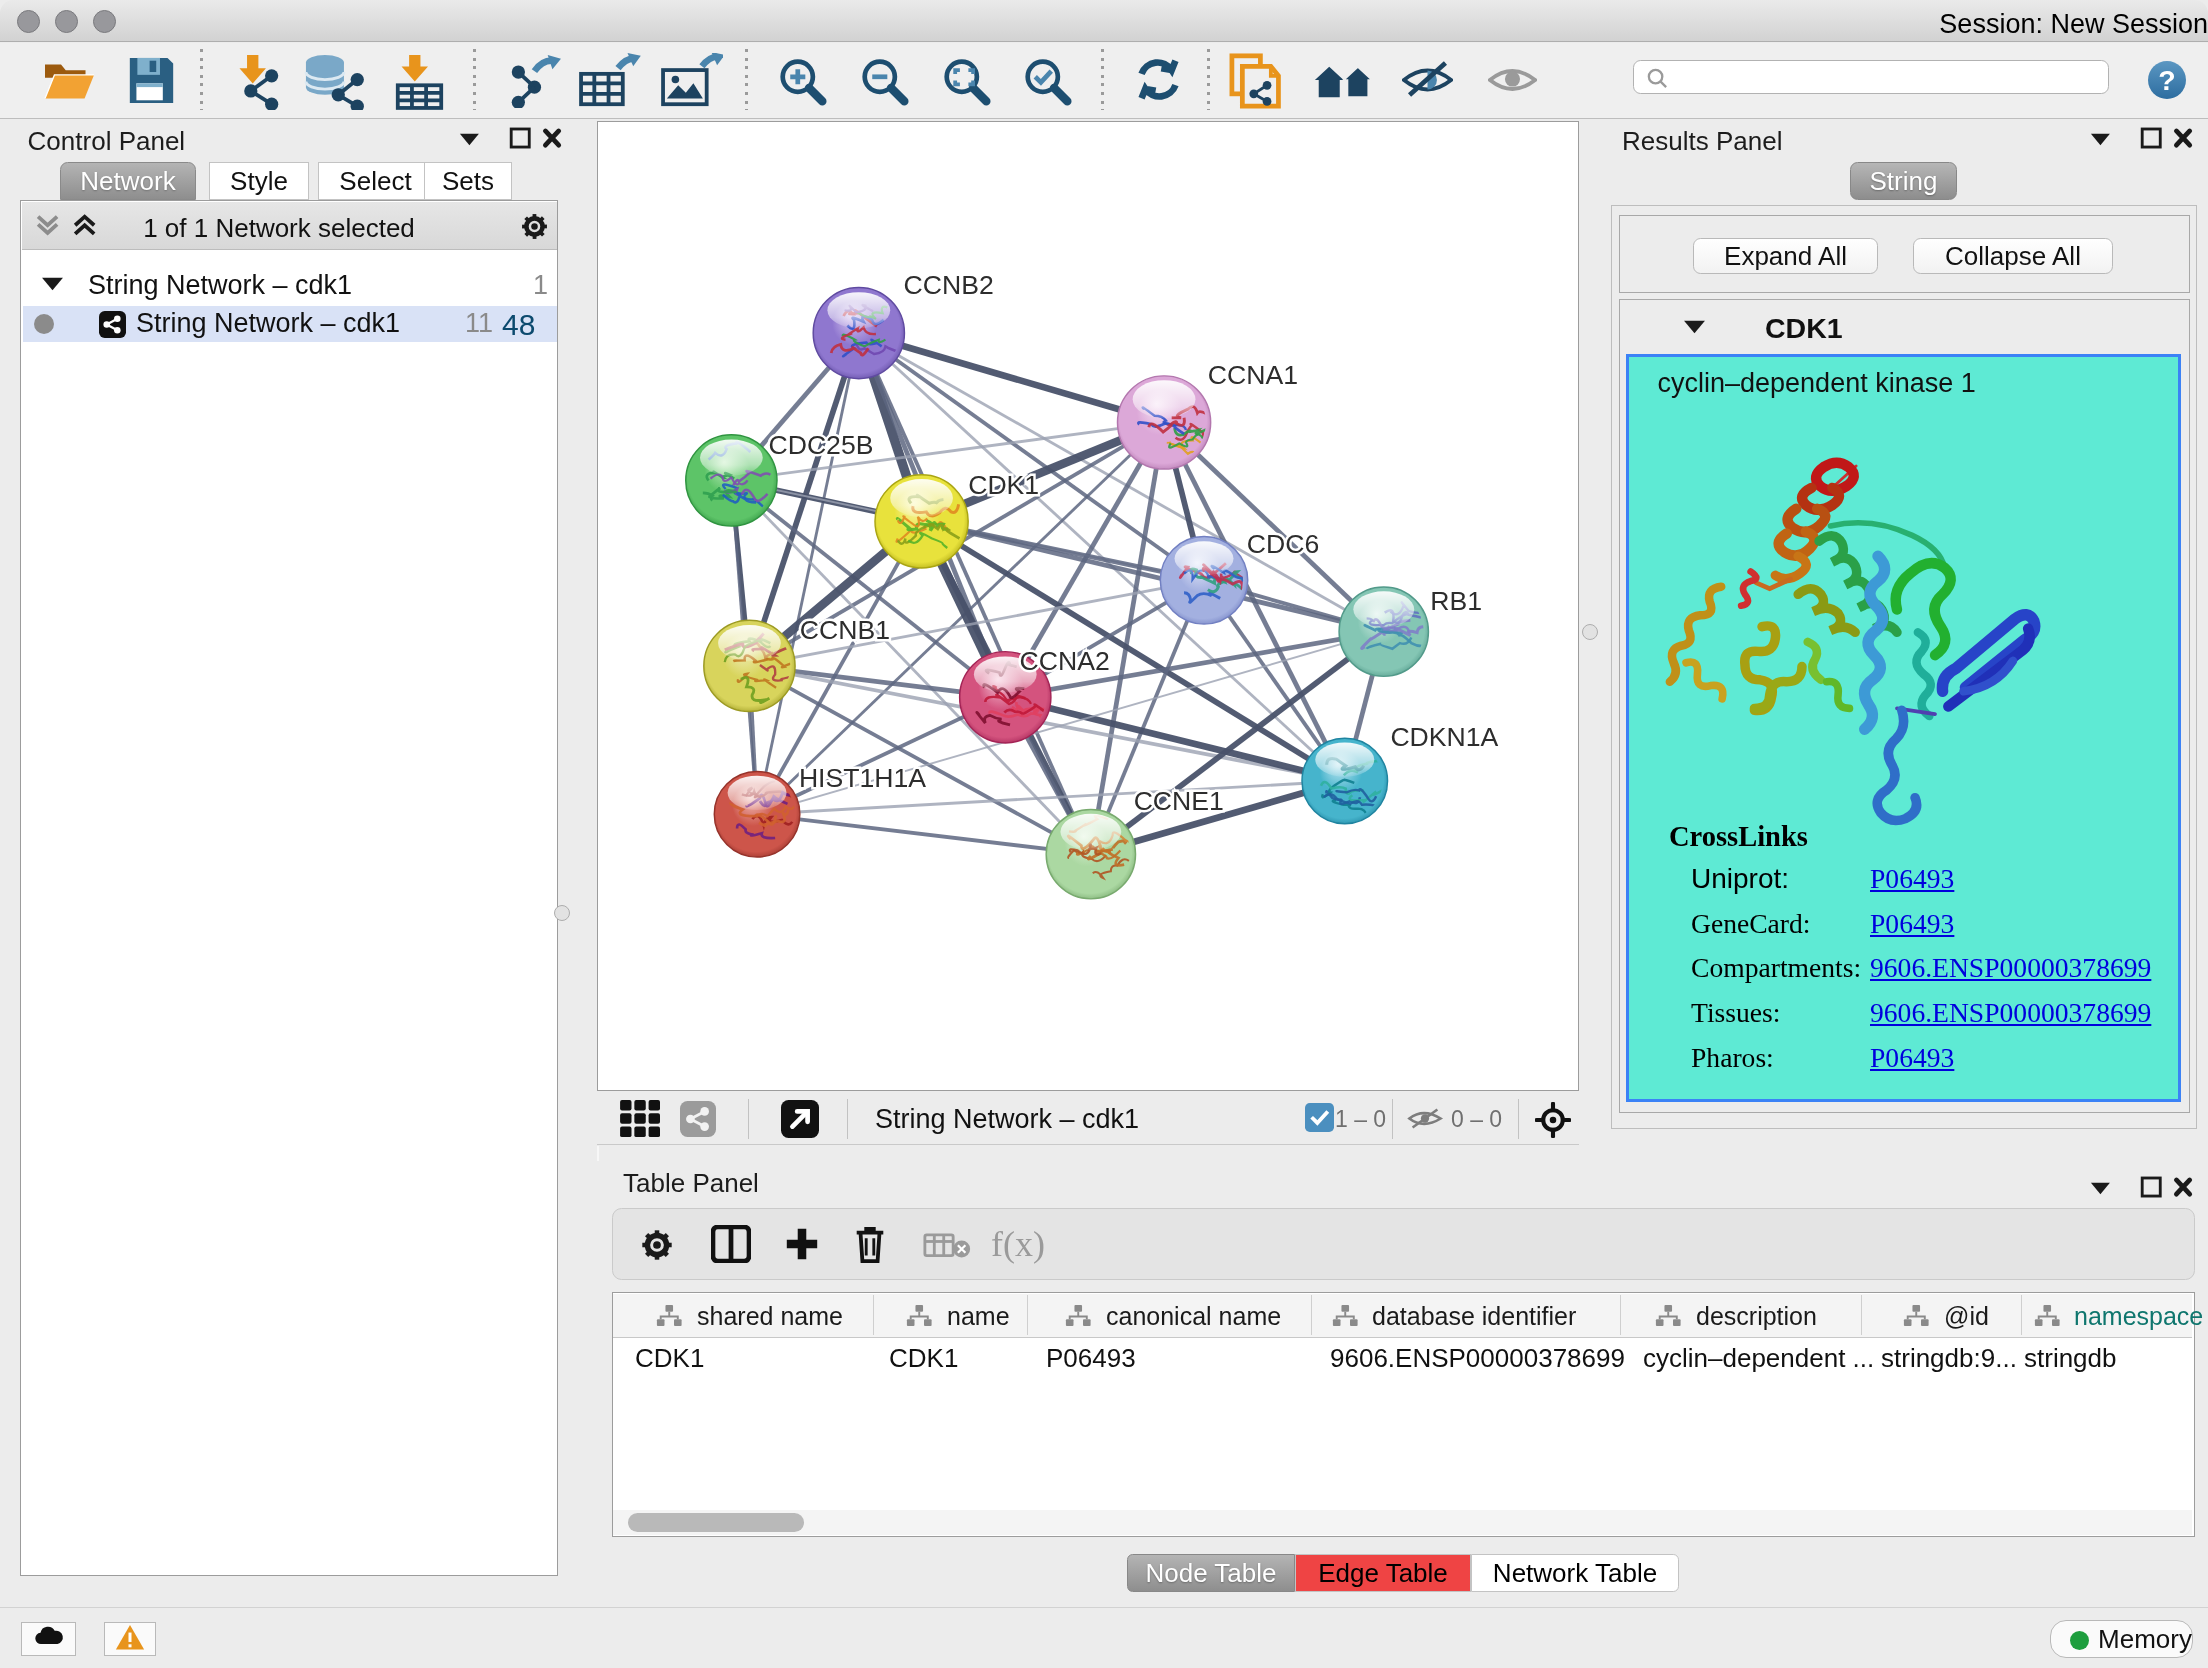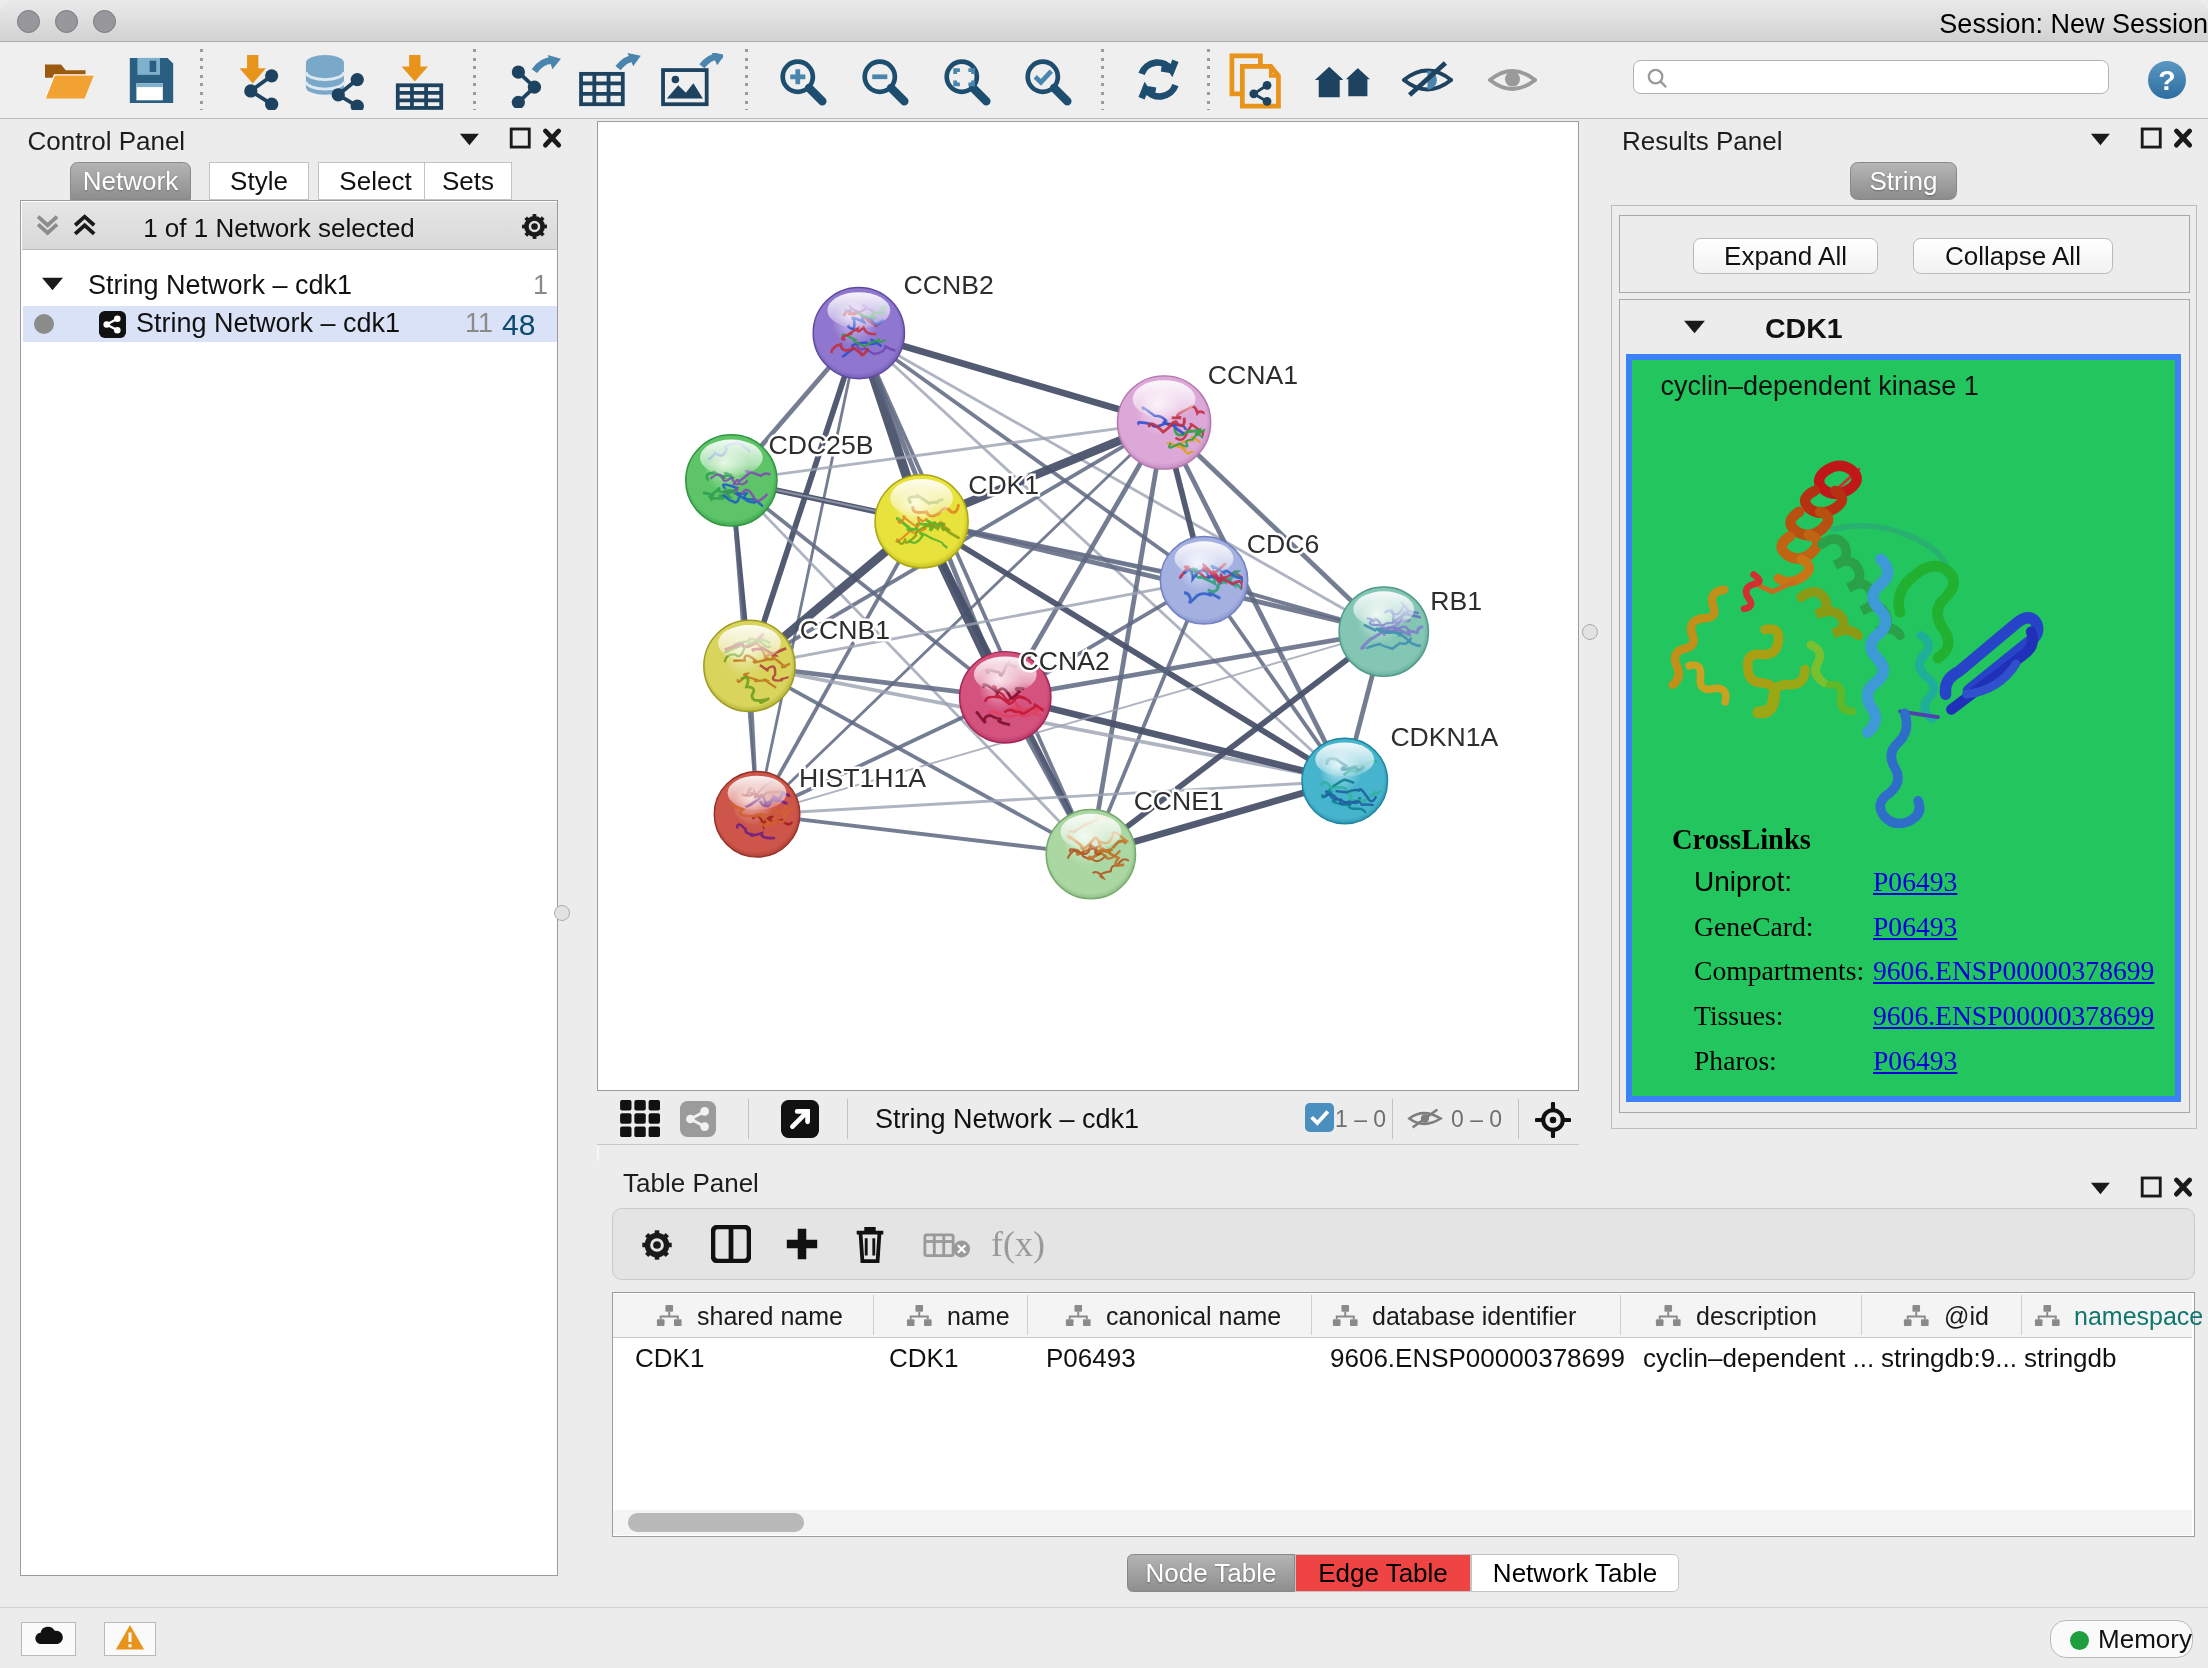--- a/index.html
+++ b/index.html
@@ -159,21 +159,21 @@
 <svg class="abs" style="left:1488px;top:61px" width="49" height="38" viewBox="0 0 52 40">
     <path d="M2 20 q24 -19 48 0 q-24 19 -48 0 z" fill="none" stroke="#9a9a9a" stroke-width="4"></path>
     <circle cx="26" cy="19" r="8" fill="#9a9a9a"></circle>
   </svg>
 <div class="abs panelhead" style="left:27.6px;top:126px">Control Panel</div>
 <div class="abs" style="left:458px;top:126px"><svg width="114" height="25" viewBox="0 0 120 26">
       <path d="M2 8 l10 12 l10 -12 z" fill="#1a1a1a"></path>
       <rect x="56" y="3" width="19" height="19" fill="none" stroke="#1a1a1a" stroke-width="3"></rect>
       <path d="M92 5 l14 15 m0 -15 l-14 15" stroke="#1a1a1a" stroke-width="5" stroke-linecap="round"></path>
     </svg></div>
-<div class="tab sel" style="left:70px;width:121px;top:162px">Network</div>
+<div class="tab sel" style="left:60px;width:136px;top:162px">Network</div>
 <div class="tab" style="left:209px;width:100px;top:162px">Style</div>
 <div class="tab" style="left:318px;width:115px;top:162px">Select</div>
 <div class="tab" style="left:424px;width:88px;top:162px">Sets</div>
 <div class="abs" style="left:20px;top:200px;width:538px;height:1376px;background:#fff;border:1.9px solid #9c9c9c"></div>
 <div class="abs" style="left:22px;top:202px;width:535px;height:48px;background:linear-gradient(#e6e6e6,#d8d8d8);border-bottom:1px solid #bcbcbc"></div>
 <svg class="abs" style="left:35px;top:211px" width="67" height="28.5" viewBox="0 0 70 30">
     <g fill="none" stroke="#8c8c8c" stroke-width="4">
       <path d="M3 6 l10 9 l10 -9"></path>
       <path d="M3 14 l10 9 l10 -9"></path>
     </g>
@@ -599,21 +599,21 @@
 <div class="abs" style="left:1850px;top:162px;width:107px;height:38px;border-radius:7.6px;background:linear-gradient(#b6b6b6,#8d8d8d);border:1px solid #888;color:#fff;font-size:26px;text-align:center;line-height:36px;text-shadow:0 1px 1.9px rgba(0,0,0,0.3)">String</div>
 <div class="abs" style="left:1611px;top:205px;width:586px;height:924px;border:1px solid #bdbdbd"></div>
 <div class="abs" style="left:1619px;top:215px;width:571px;height:78px;background:#ececec;border:1.9px solid #a8a8a8"></div>
 <div class="btn" style="left:1693px;top:238px;width:185px;height:36px;line-height:34px">Expand All</div>
 <div class="btn" style="left:1913px;top:238px;width:200px;height:36px;line-height:34px">Collapse All</div>
 <div class="abs" style="left:1619px;top:299px;width:571px;height:814px;background:#ececec;border:1.9px solid #a8a8a8"></div>
 <svg class="abs" style="left:1682px;top:318px" width="25" height="19" viewBox="0 0 26 20">
     <path d="M2 3 l11 13 l11 -13 z" fill="#1a1a1a"></path>
   </svg>
 <div class="abs" style="left:1765px;top:312px;font-size:28.5px;font-weight:bold;color:#111">CDK1</div>
-<div class="abs" style="left:1626px;top:354px;width:555px;height:748px;background:#22c55e;border:6px solid #3b82f6;overflow:hidden">
+<div class="abs" style="left:1626px;top:354px;width:555px;height:748px;background:#5eead4;border:3px solid #3b82f6;overflow:hidden">
     <div class="abs" style="left:28.5px;top:11.4px;font-size:27px;color:#111">cyclin–dependent kinase 1</div>
     <svg width="555" height="447" viewBox="0 0 584 470" style="position:absolute;left:0;top:49px">
 <g fill="none" stroke-linecap="round">
 <path d="M239 63 l-22 20" stroke="#cc3030" stroke-width="3"></path>
 <path d="M231 64 q12 10 -2 20 q-16 10 -28 0 q-10 -10 4 -20 q14 -9 26 0 z" stroke="#c01818" stroke-width="11"></path>
 <path d="M214 86 q14 8 0 18 q-16 10 -28 0 q-10 -10 6 -18" stroke="#b43212" stroke-width="11"></path>
 <path d="M198 108 q16 6 2 18 q-14 12 -28 2 q-12 -10 4 -20" stroke="#b85012" stroke-width="11"></path>
 <path d="M186 132 q16 6 4 18 q-12 12 -26 4 q-14 -10 2 -20" stroke="#c06414" stroke-width="11"></path>
 <path d="M178 158 q16 8 2 18 q-14 10 -26 2" stroke="#c87516" stroke-width="10"></path>
 <path d="M170 182 l-22 10 -14 -6" stroke="#c86a20" stroke-width="5"></path>

